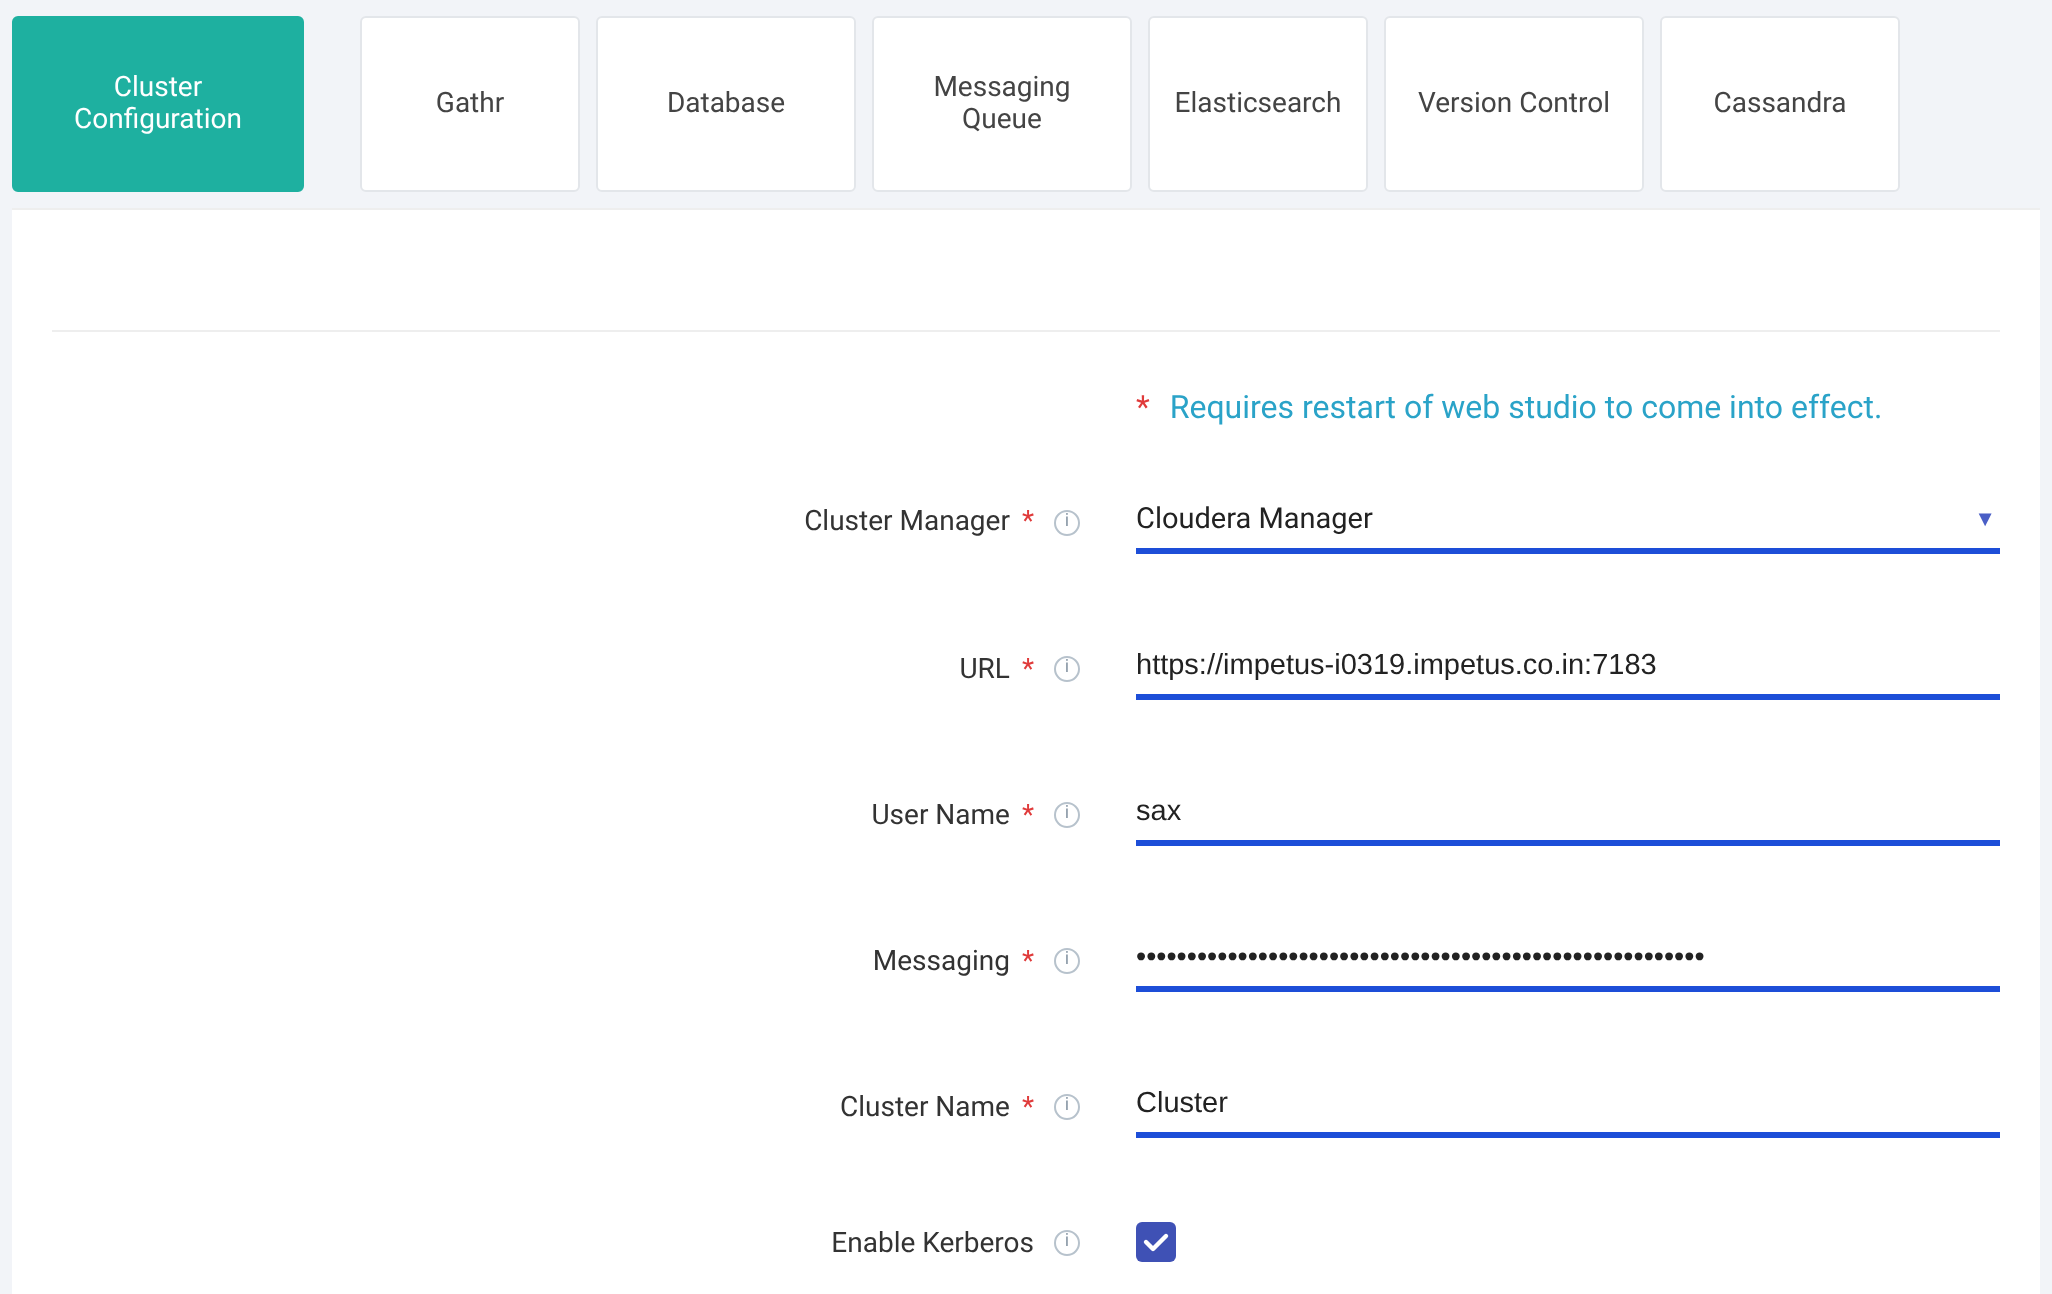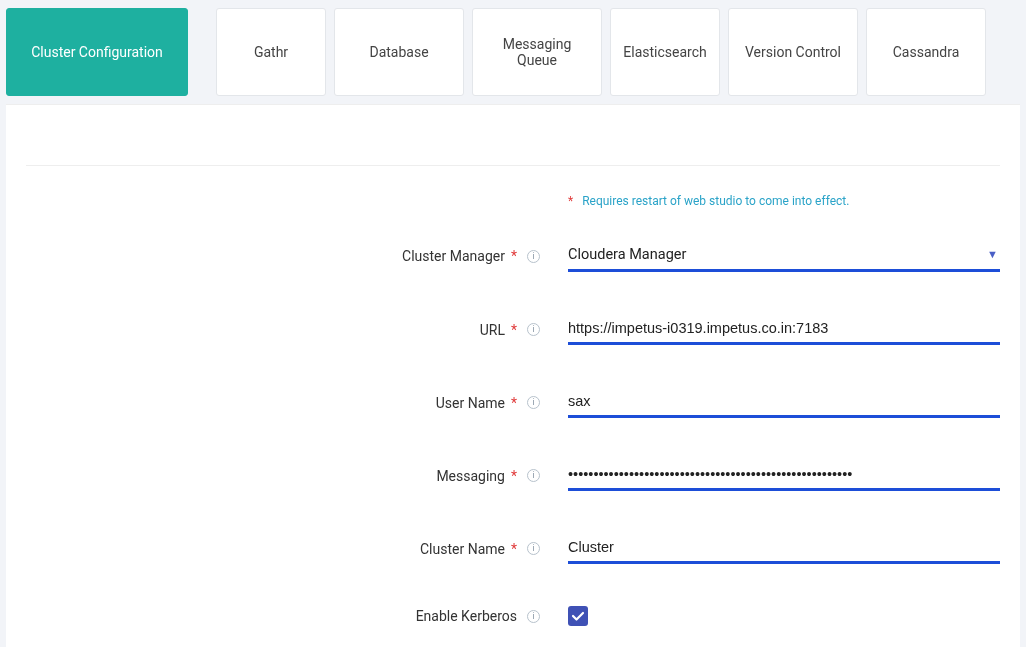--- a/index.html
+++ b/index.html
@@ -27,21 +27,21 @@
     cursor: pointer;
     padding: 0 12px;
     min-width: 110px;
     text-align: center;
   }
   .tab.active {
     background: #1eb0a0;
     color: #fff;
     border-color: #1eb0a0;
   }
-  .tab:nth-child(1){ width:182px; }
+  .tab:nth-child(1){ width:146px; }
   .tab:nth-child(2){ width:100px;margin-left:20px; }
   .tab:nth-child(3){ width:130px; }
   .tab:nth-child(4){ width:130px; }
   .tab:nth-child(5){ width:106px; }
   .tab:nth-child(6){ width:130px; }
   .tab:nth-child(7){ width:120px; }
 
   .panel {
     background: #fff;
     margin: 0 6px;
@@ -49,21 +49,21 @@
     border-top: 1px solid #eee;
     min-height: 540px;
   }
   .divider {
     height:1px;
     background:#eee;
     margin: 0 0 28px 0;
   }
   .note-row {
     margin-left: 542px;
-    font-size: 12px;
+    font-size: 16px;
     margin-bottom: 32px;
   }
   .note-row .star { color:#e03b3b; margin-right:6px; }
   .note-row .note-text { color:#2aa3c8; }
 
   .form-row {
     display:flex;
     align-items:center;
     margin-bottom: 42px;
     justify-content: flex-end;

